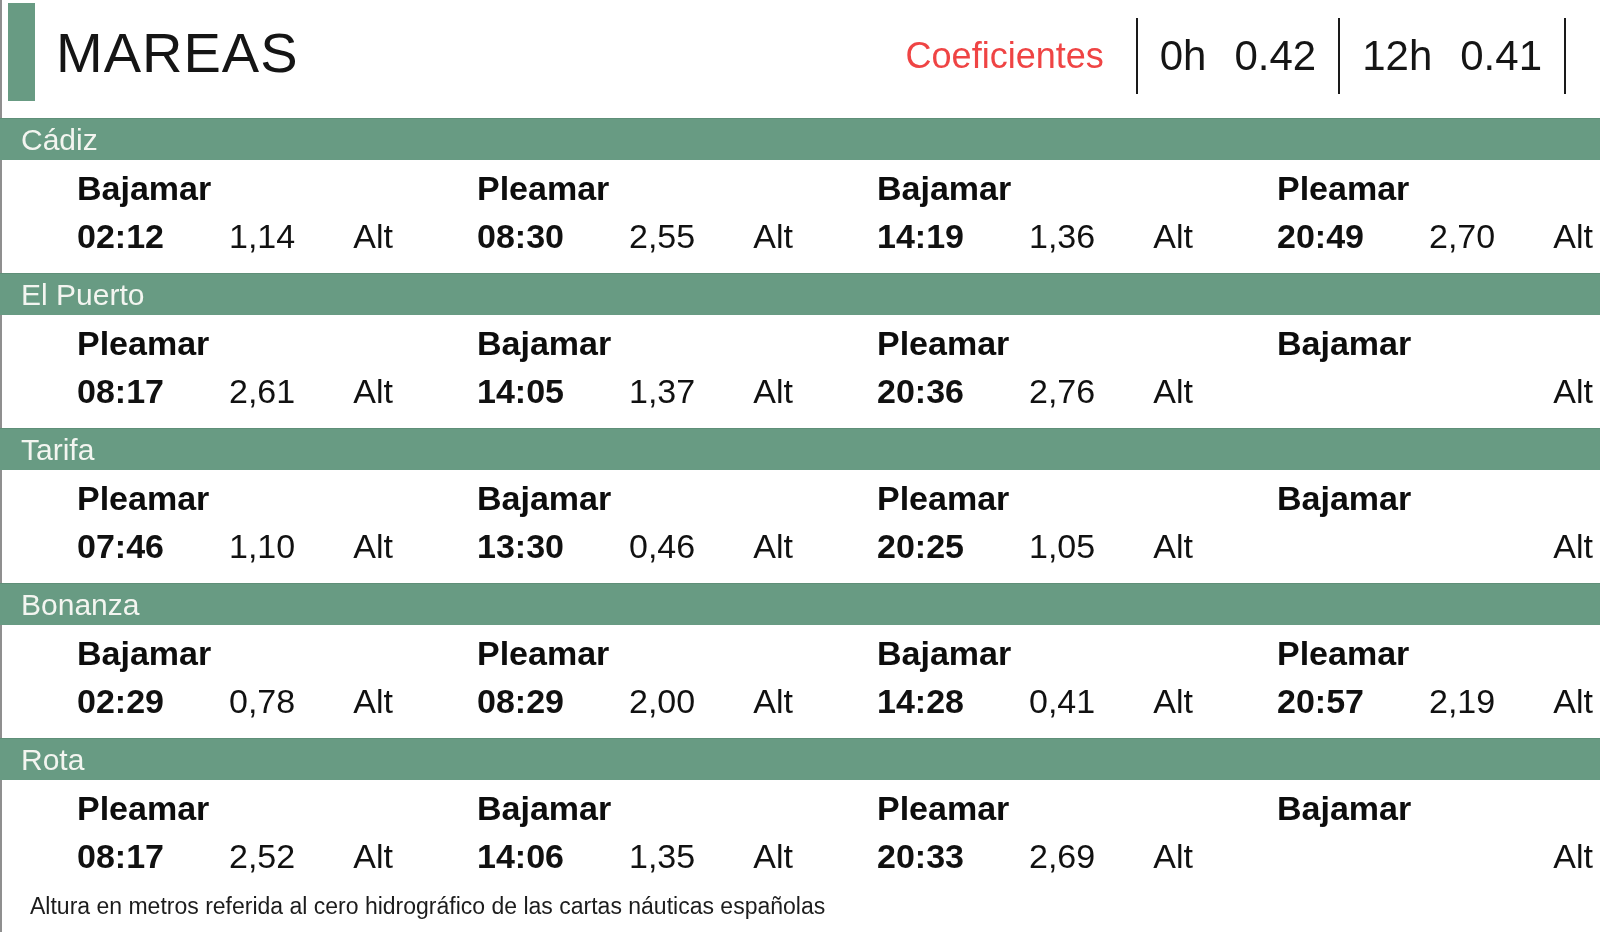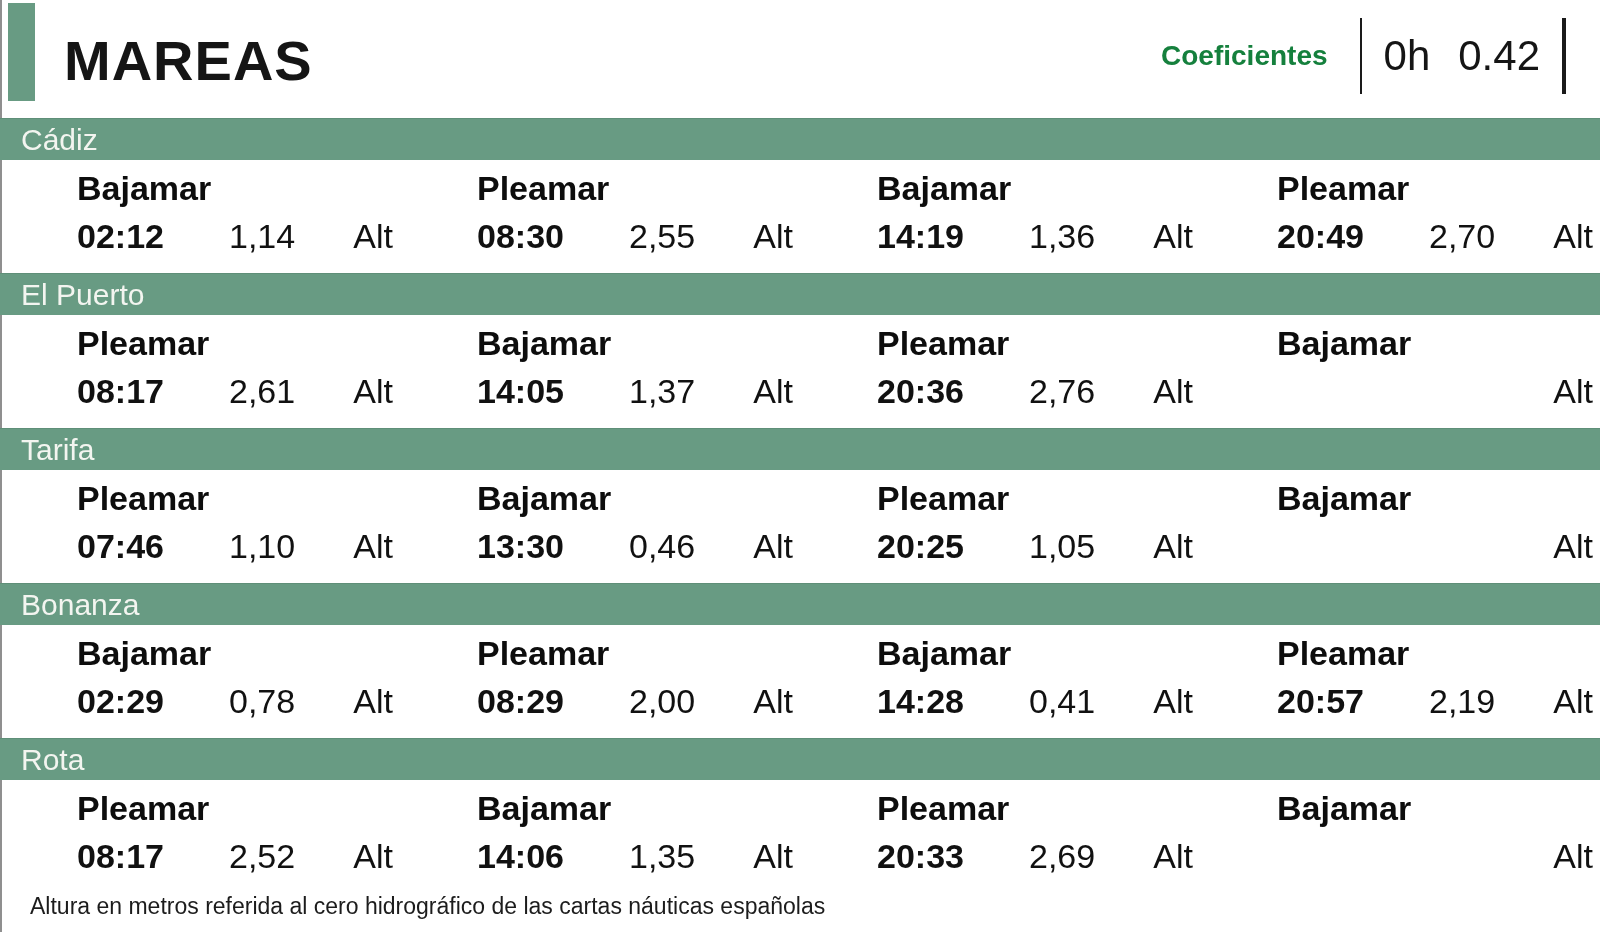--- a/index.html
+++ b/index.html
@@ -14,28 +14,28 @@
     font-family:"Liberation Sans","DejaVu Sans",sans-serif;
     overflow:hidden;
   }
   .page{position:relative;width:1600px;height:932px;background:#fff;}
   .edge-line{position:absolute;left:0;top:0;width:2px;height:100%;background:#8f8f8f;z-index:0;}
 
   
   .topbar{position:relative;height:112px;z-index:1;}
   .accent-block{position:absolute;left:8px;top:3px;width:27px;height:98px;background:var(--green);}
   .title{
-    position:absolute;left:56px;top:22px;margin:8px;
-    font-size:56px;font-weight:700;letter-spacing:1px;line-height:1.1;color:#151515;
+    position:absolute;left:56px;top:22px;margin:0;
+    font-size:56px;font-weight:400;letter-spacing:1px;line-height:1.1;color:#151515;
   }
   .coef{
     position:absolute;right:0;top:0;height:112px;
     display:flex;align-items:center;padding-right:34px;
   }
-  .coef-label{font-size:28px;margin-right:32px;color:#15803d;font-weight:bold;}
+  .coef-label{font-size:36px;margin-right:32px;color:#ef4444;}
   .vdiv{width:2px;height:76px;background:#1a1a1a;flex:0 0 auto;}
   .coef-item{display:flex;align-items:flex-end;gap:28px;padding:0 22px;font-size:42px;color:#151515;}
 
   
   .loc{margin-top:6px;position:relative;z-index:1;}
   .loc-bar{
     height:42px;background:var(--green);border-top:1px solid #5f8f78;
     display:flex;align-items:center;padding-left:21px;
   }
   .loc-name{color:var(--bar-text);font-size:30px;line-height:1;}
@@ -60,20 +60,24 @@
     <div class="accent-block"></div>
     <h1 class="title">MAREAS</h1>
     <div class="coef">
       <span class="coef-label">Coeficientes</span>
       <span class="vdiv"></span>
       <span class="coef-item">
         <span>0h</span>
         <span>0.42</span>
       </span>
       <span class="vdiv"></span>
+      <span class="coef-item">
+        <span>12h</span>
+        <span>0.41</span>
+      </span>
       <span class="vdiv"></span>
     </div>
   </header>
 
   <section class="loc">
     <div class="loc-bar">
       <span class="loc-name">Cádiz</span>
     </div>
     <div class="loc-row">
       <div class="cell">

